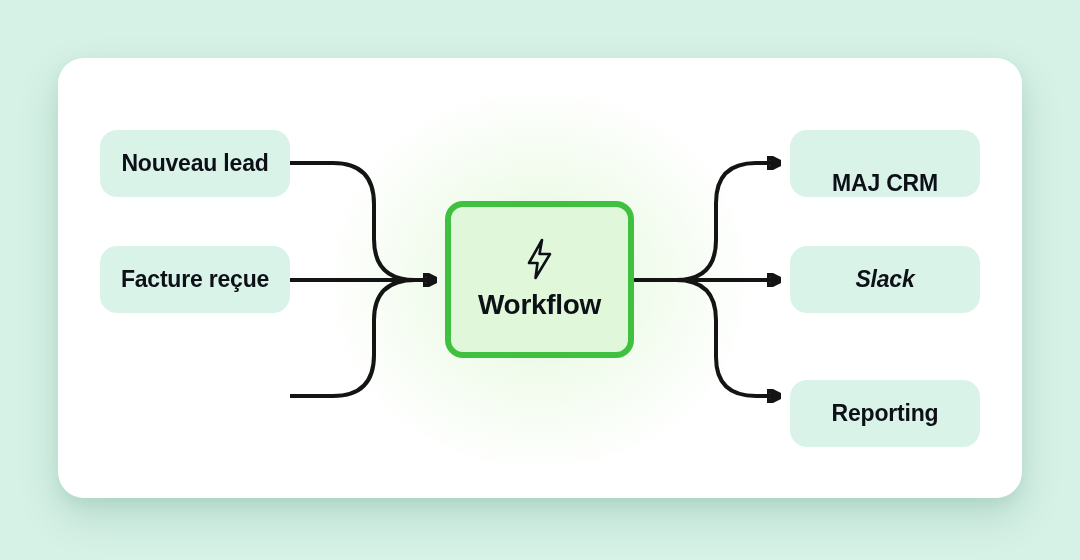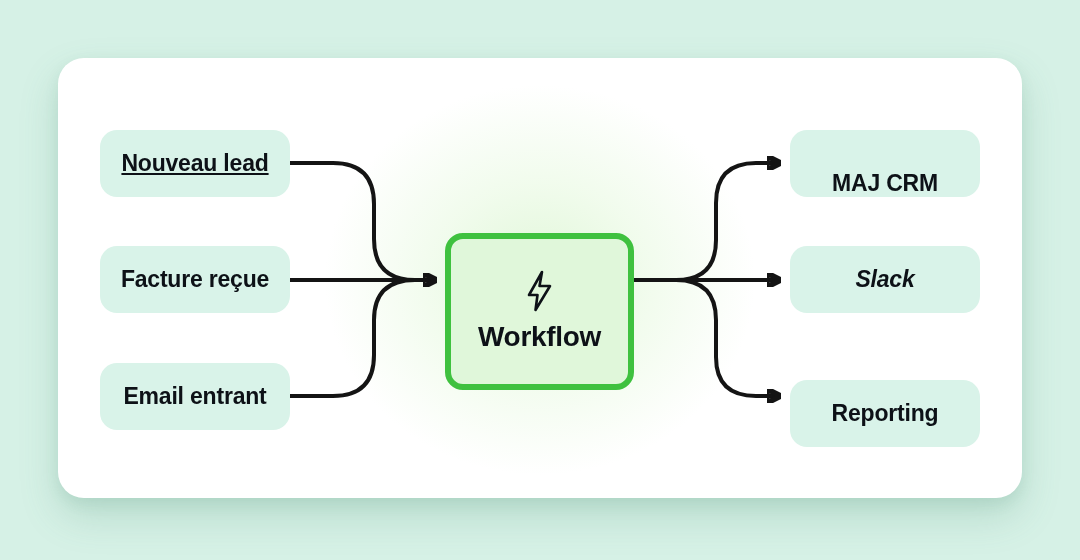--- a/index.html
+++ b/index.html
@@ -54,38 +54,37 @@
     position: absolute;
     width: 190px; height: 67px;
     background: var(--node-bg);
     border-radius: 17px;
     display: flex; align-items: center; justify-content: center;
     color: var(--text);
     font-size: 23px; font-weight: 700;
     letter-spacing: -0.2px;
     white-space: nowrap;
   }
-  .node.in-1  { left: 100px; top: 130px; text-decoration: underline; }
+  .node.in-1  { left: 100px; top: 130px; }
   .node.in-2  { left: 100px; top: 246px; text-align: right; }
   .node.in-3  { left: 100px; top: 363px; }
   .node.out-1 { left: 790px; top: 130px; align-items: flex-end; }
   .node.out-2 { left: 790px; top: 246px; font-style: italic; }
   .node.out-3 { left: 790px; top: 380px; }
   .center-node {
     position: absolute;
     left: 445px; top: 201px;
     width: 189px; height: 157px;
     background: var(--center-bg);
     border: 6px solid var(--accent);
     border-radius: 18px;
     display: flex; flex-direction: column;
     align-items: center; justify-content: center;
     gap: 9px;
     color: var(--text);
-    margin-top: 32px;
   }
   .center-label {
     font-size: 28px; font-weight: 700;
     letter-spacing: -0.3px;
   }
   .zap {
     width: 27px; height: 42px;
     display: block;
   }
   .zap path {
@@ -119,23 +118,20 @@
     <path d="M 633 280 L 676 280 Q 716 280 716 320 L 716 357 Q 716 396 756 396 L 778 396" marker-end="url(#arrow)"></path>
     <path d="M 633 280 L 778 280" marker-end="url(#arrow)"></path>
   </svg>
 
   <div class="node in-1">
     <span>Nouveau lead</span>
   </div>
   <div class="node in-2">
     <span>Facture reçue</span>
   </div>
-  <div class="node in-3">
-    <span>Email entrant</span>
-  </div>
 
   <div class="center-node">
     <svg class="zap" viewBox="0 0 27 42" xmlns="http://www.w3.org/2000/svg">
       <path d="M 16 2 L 3 25 L 11.5 25 L 9.5 40 L 24 16 L 13.5 16 Z"></path>
     </svg>
     <span class="center-label">Workflow</span>
   </div>
 
   <div class="node out-1">
     <span>MAJ CRM</span>

